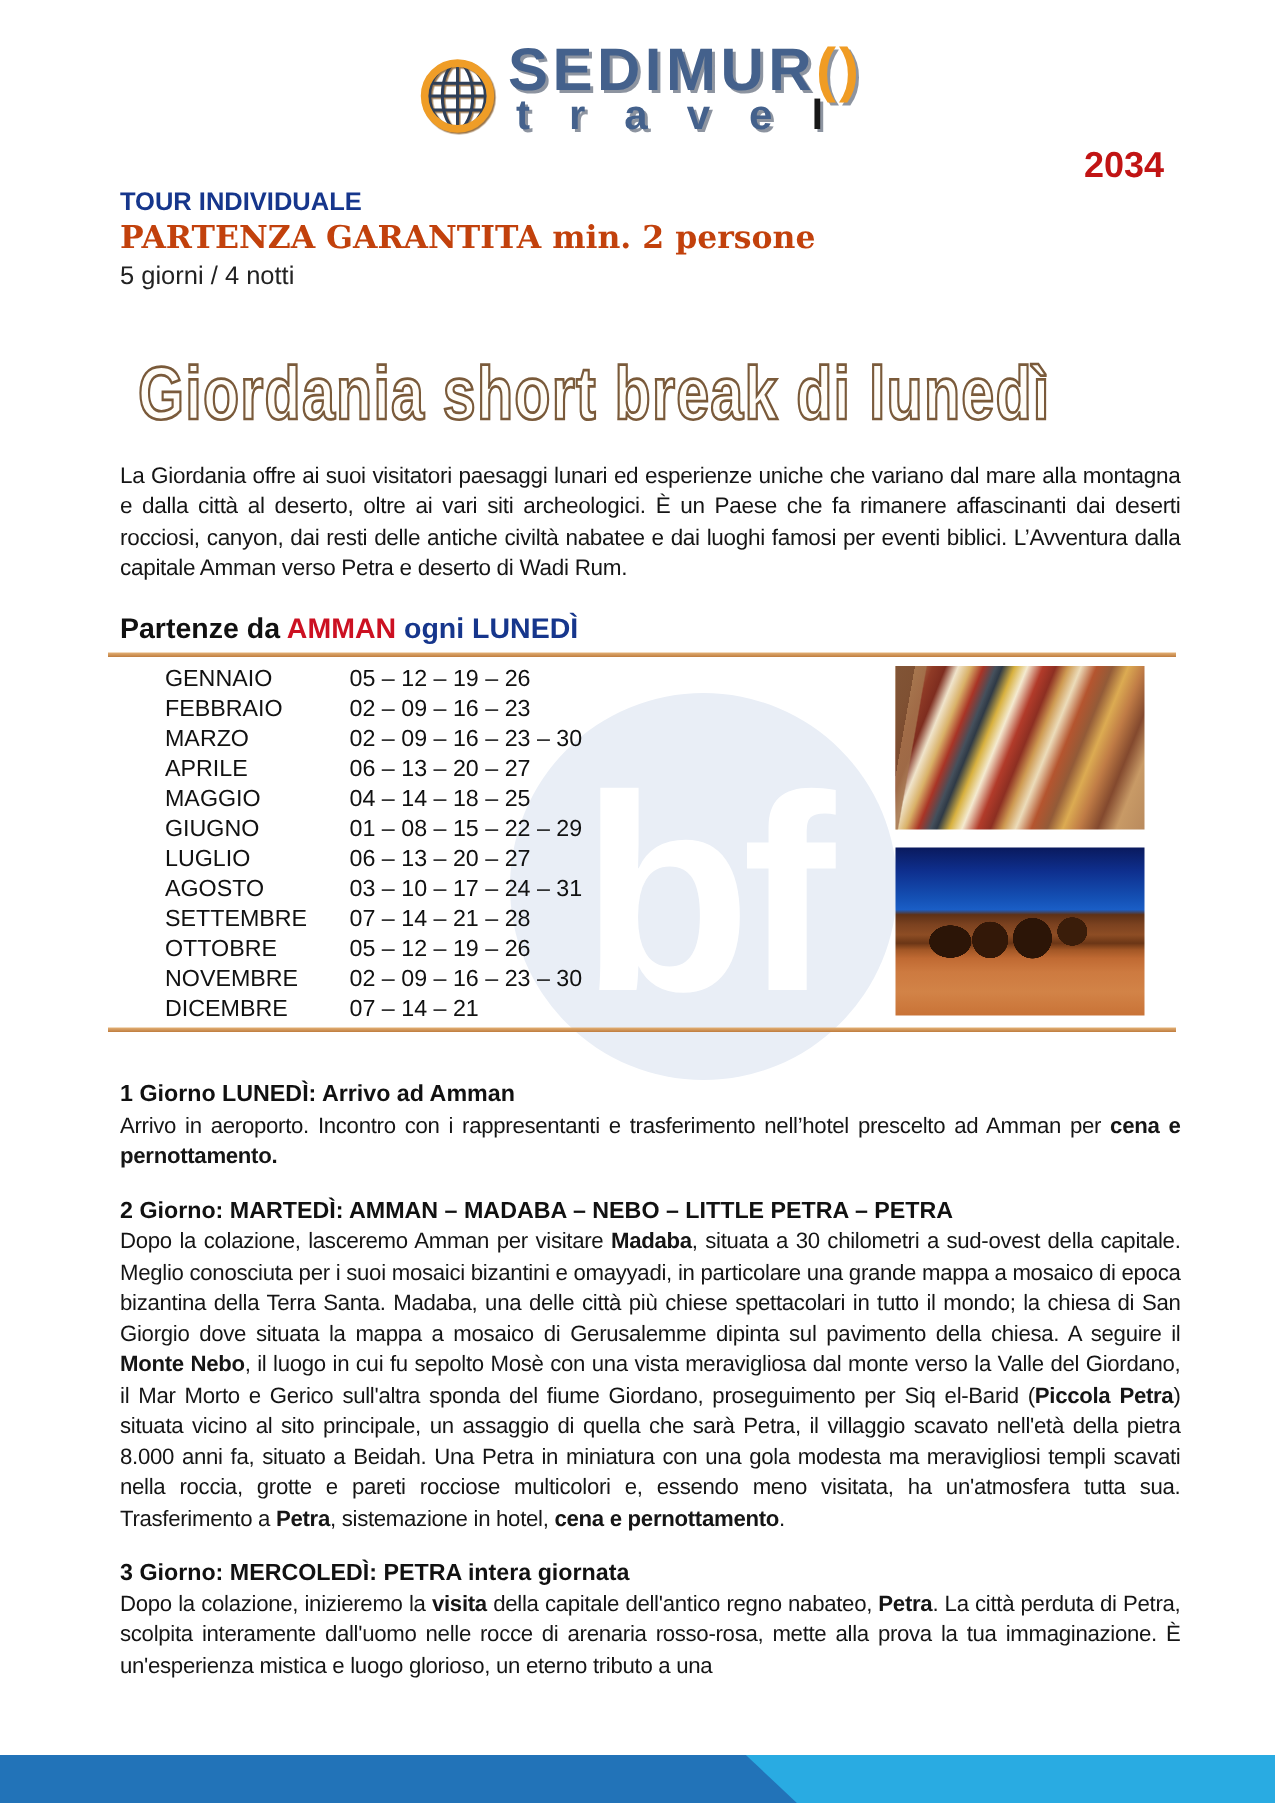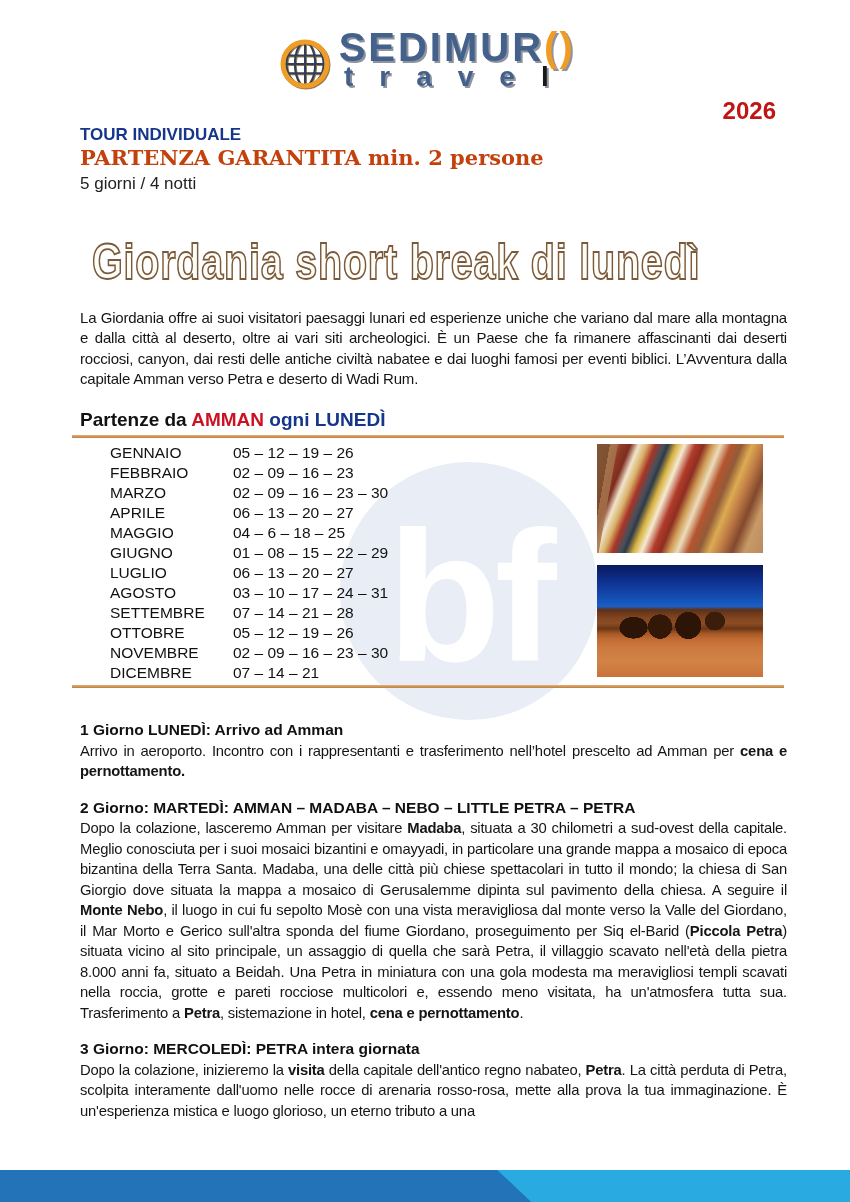--- a/index.html
+++ b/index.html
@@ -141,21 +141,21 @@
         </g>
         <circle cx="32" cy="32" r="26" fill="none" stroke="#ef9d27" stroke-width="6"></circle>
       </svg>
     </span>
     <div class="brand-col">
       <div class="brand-line"><span>SEDIMUR</span><span class="brand-paren">()</span></div>
       <div class="brand-sub"><span>trave</span><span class="last">l</span></div>
     </div>
   </div>
 
-  <div class="year">2026</div>
+  <div class="year">2034</div>
 
   <div class="header-lines">
     <div class="tour-type">TOUR INDIVIDUALE</div>
     <div class="guarantee">PARTENZA GARANTITA min. 2 persone</div>
     <div class="duration">5 giorni / 4 notti</div>
   </div>
 
   <div class="page-title">Giordania short break di lunedì</div>
 
   <div class="intro">La Giordania offre ai suoi visitatori paesaggi lunari ed esperienze uniche che variano dal mare alla montagna e dalla città al deserto, oltre ai vari siti archeologici. È un Paese che fa rimanere affascinanti dai deserti rocciosi, canyon, dai resti delle antiche civiltà nabatee e dai luoghi famosi per eventi biblici. L’Avventura dalla capitale Amman verso Petra e deserto di Wadi Rum.</div>
@@ -171,21 +171,21 @@
       <div class="trow">
       <span class="tmonth">FEBBRAIO</span><span class="tdates">02 – 09 – 16 – 23</span>
     </div>
       <div class="trow">
       <span class="tmonth">MARZO</span><span class="tdates">02 – 09 – 16 – 23 – 30</span>
     </div>
       <div class="trow">
       <span class="tmonth">APRILE</span><span class="tdates">06 – 13 – 20 – 27</span>
     </div>
       <div class="trow">
-      <span class="tmonth">MAGGIO</span><span class="tdates">04 – 6 – 18 – 25</span>
+      <span class="tmonth">MAGGIO</span><span class="tdates">04 – 14 – 18 – 25</span>
     </div>
       <div class="trow">
       <span class="tmonth">GIUGNO</span><span class="tdates">01 – 08 – 15 – 22 – 29</span>
     </div>
       <div class="trow">
       <span class="tmonth">LUGLIO</span><span class="tdates">06 – 13 – 20 – 27</span>
     </div>
       <div class="trow">
       <span class="tmonth">AGOSTO</span><span class="tdates">03 – 10 – 17 – 24 – 31</span>
     </div>

